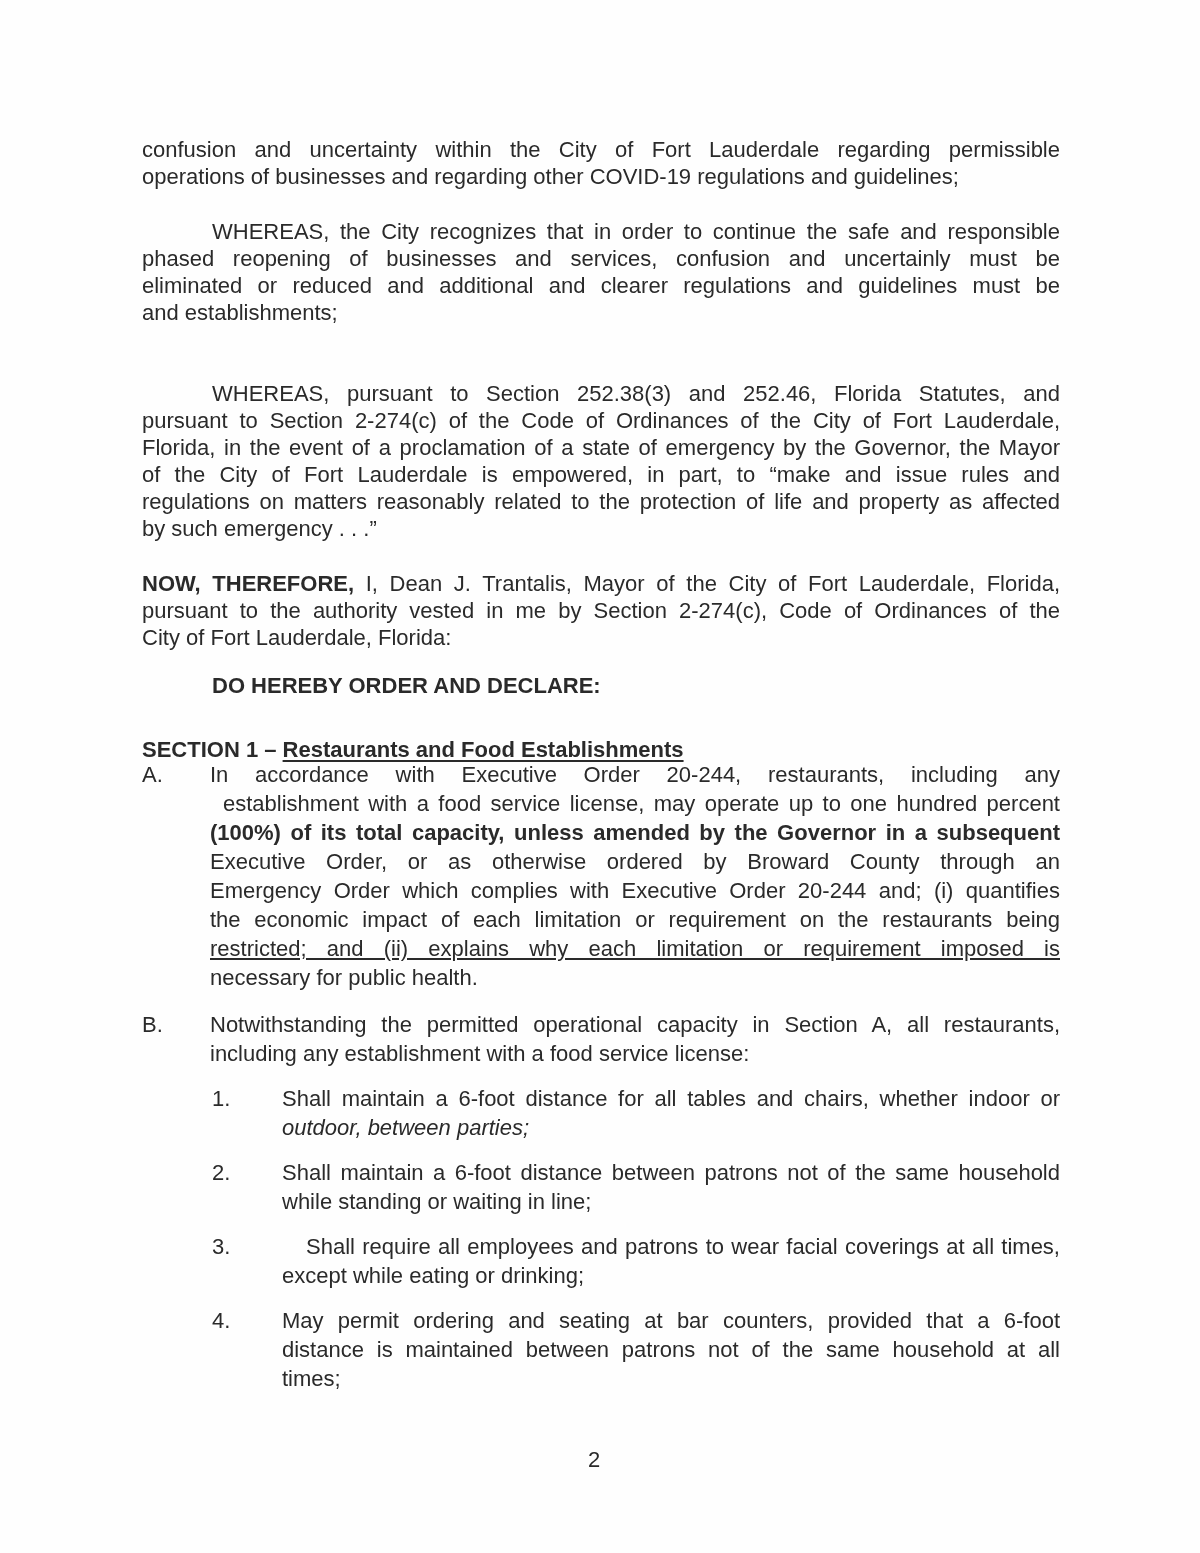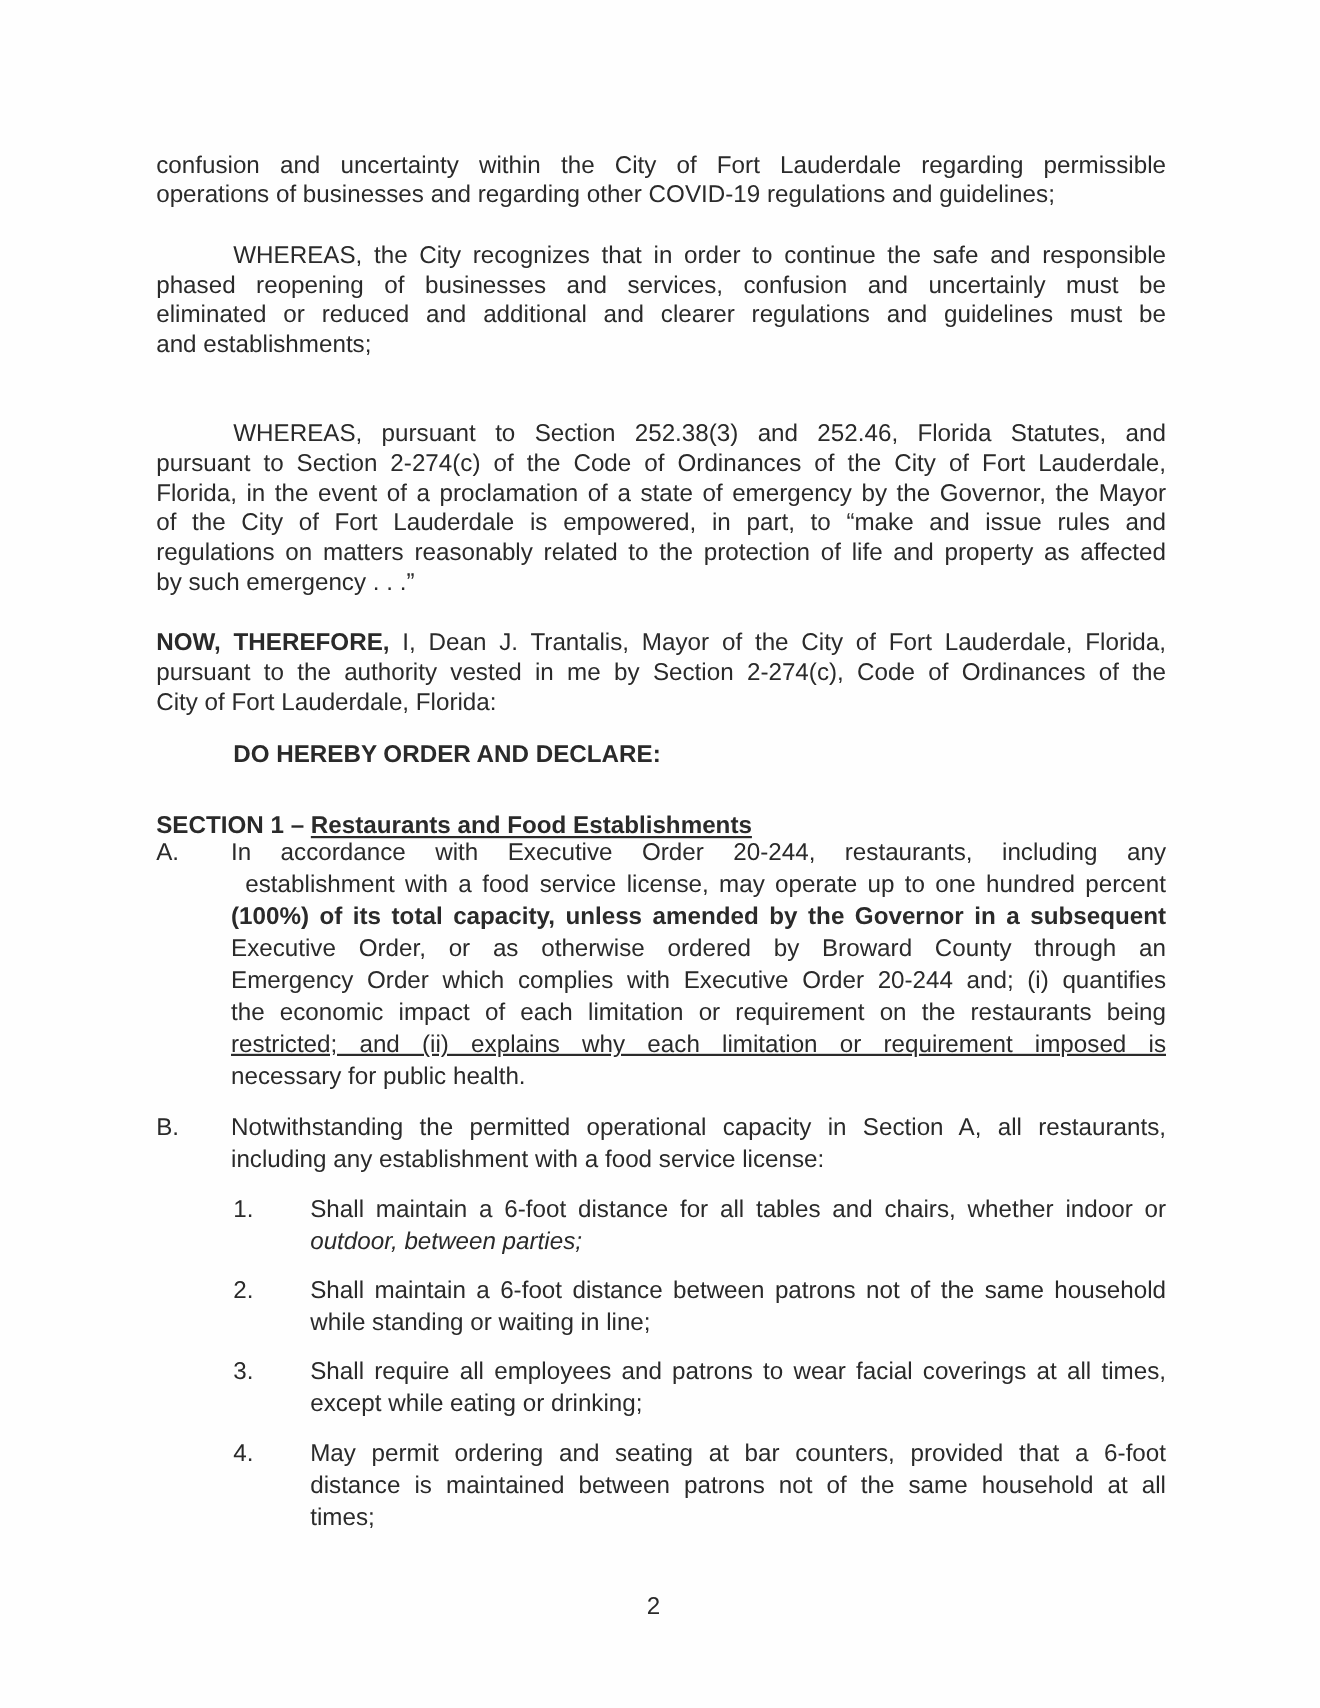--- a/index.html
+++ b/index.html
@@ -92,21 +92,21 @@
     <span class="marker" style="left:0; top:0;">2.</span>
     <div class="item-body" style="left:70px; top:0; width:778px;">
       <span class="line j" style="height:29px;">Shall maintain a 6-foot distance between patrons not of the same household</span>
       <span class="line" style="height:29px;">while standing or waiting in line;</span>
     </div>
   </div>
 
   <div class="item" style="left:212px; top:1232px; width:848px;">
     <span class="marker" style="left:0; top:0;">3.</span>
     <div class="item-body" style="left:70px; top:0; width:778px;">
-      <span class="line j" style="height:29px;">Shall require all employees and patrons to wear facial coverings at all times,</span>
+      <span class="line j" style="height:29px;margin-left:24px;">Shall require all employees and patrons to wear facial coverings at all times,</span>
       <span class="line" style="height:29px;">except while eating or drinking;</span>
     </div>
   </div>
 
   <div class="item" style="left:212px; top:1306px; width:848px;">
     <span class="marker" style="left:0; top:0;">4.</span>
     <div class="item-body" style="left:70px; top:0; width:778px;">
       <span class="line j" style="height:29px;">May permit ordering and seating at bar counters, provided that a 6-foot</span>
       <span class="line j" style="height:29px;">distance is maintained between patrons not of the same household at all</span>
       <span class="line" style="height:29px;">times;</span>

